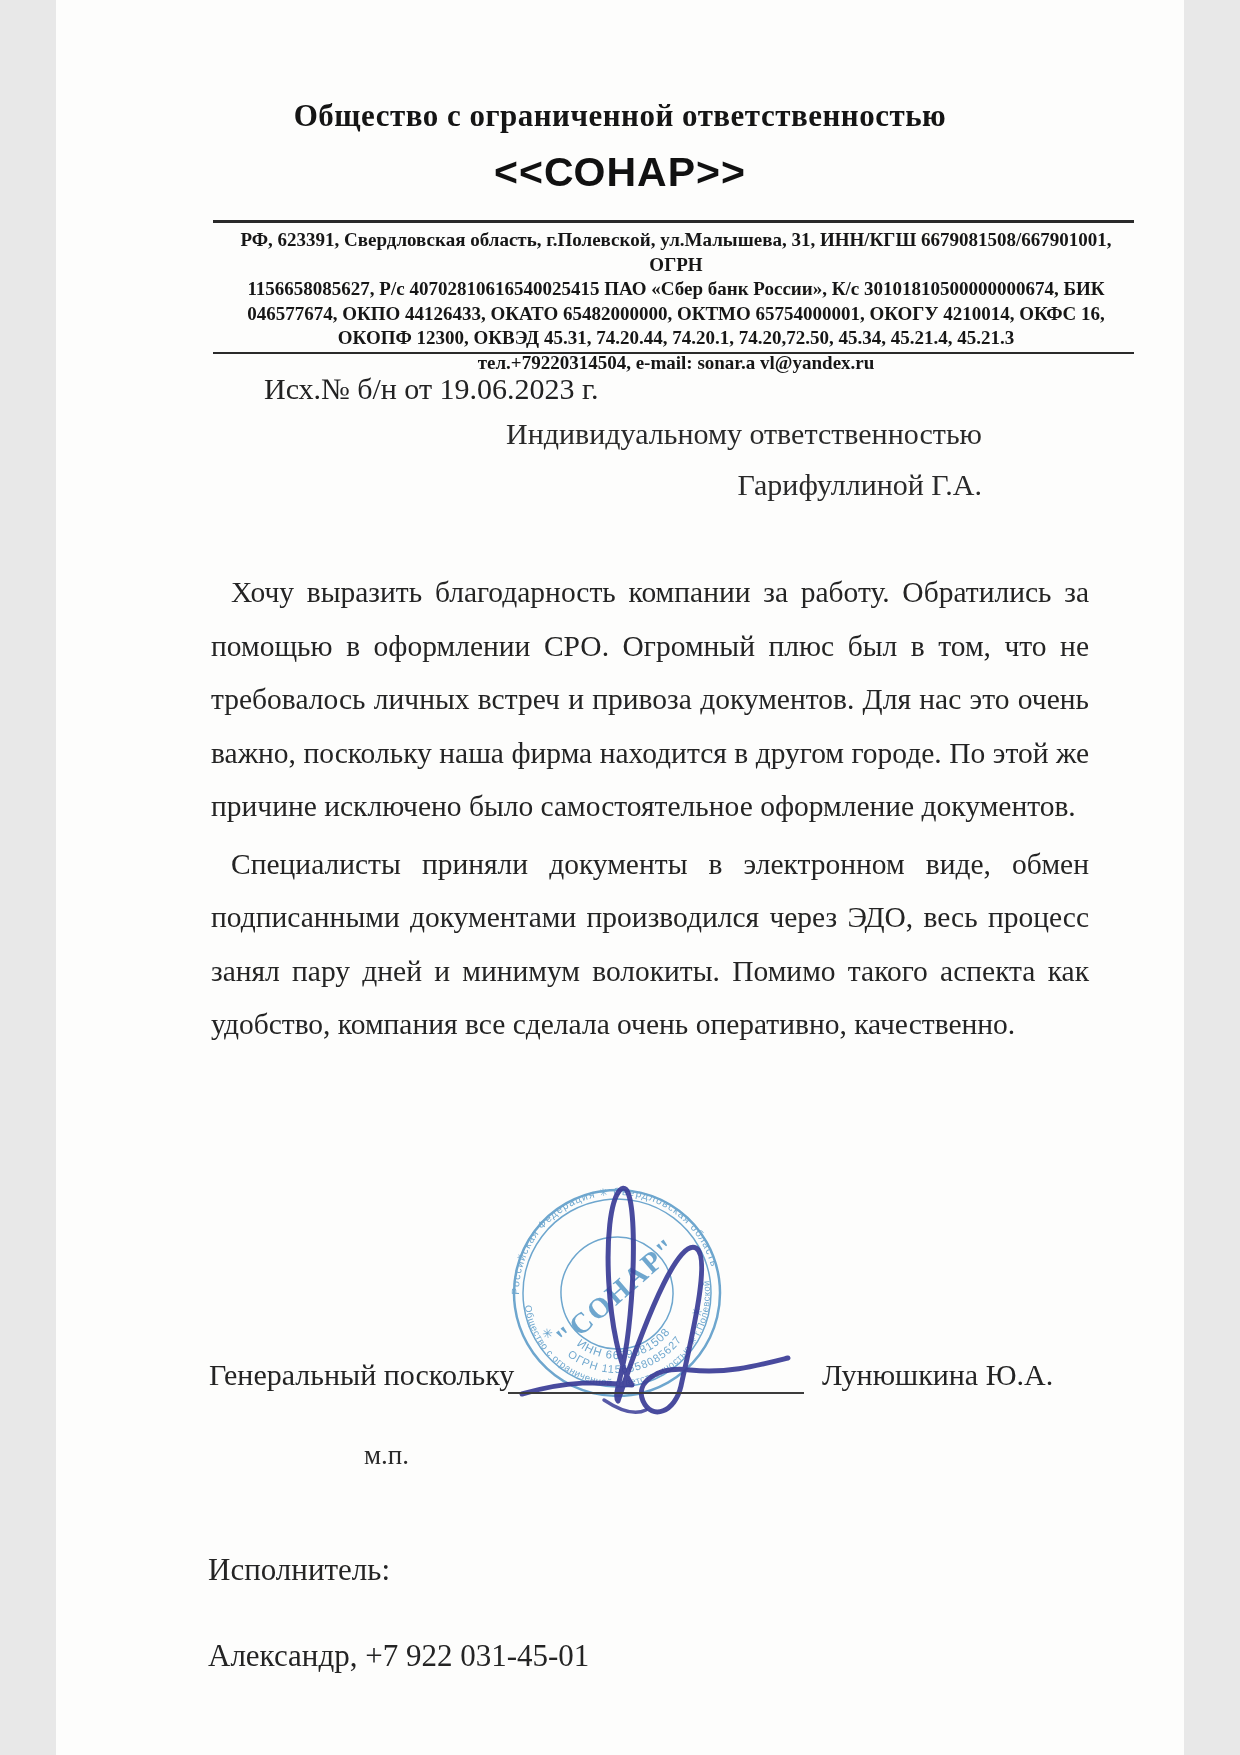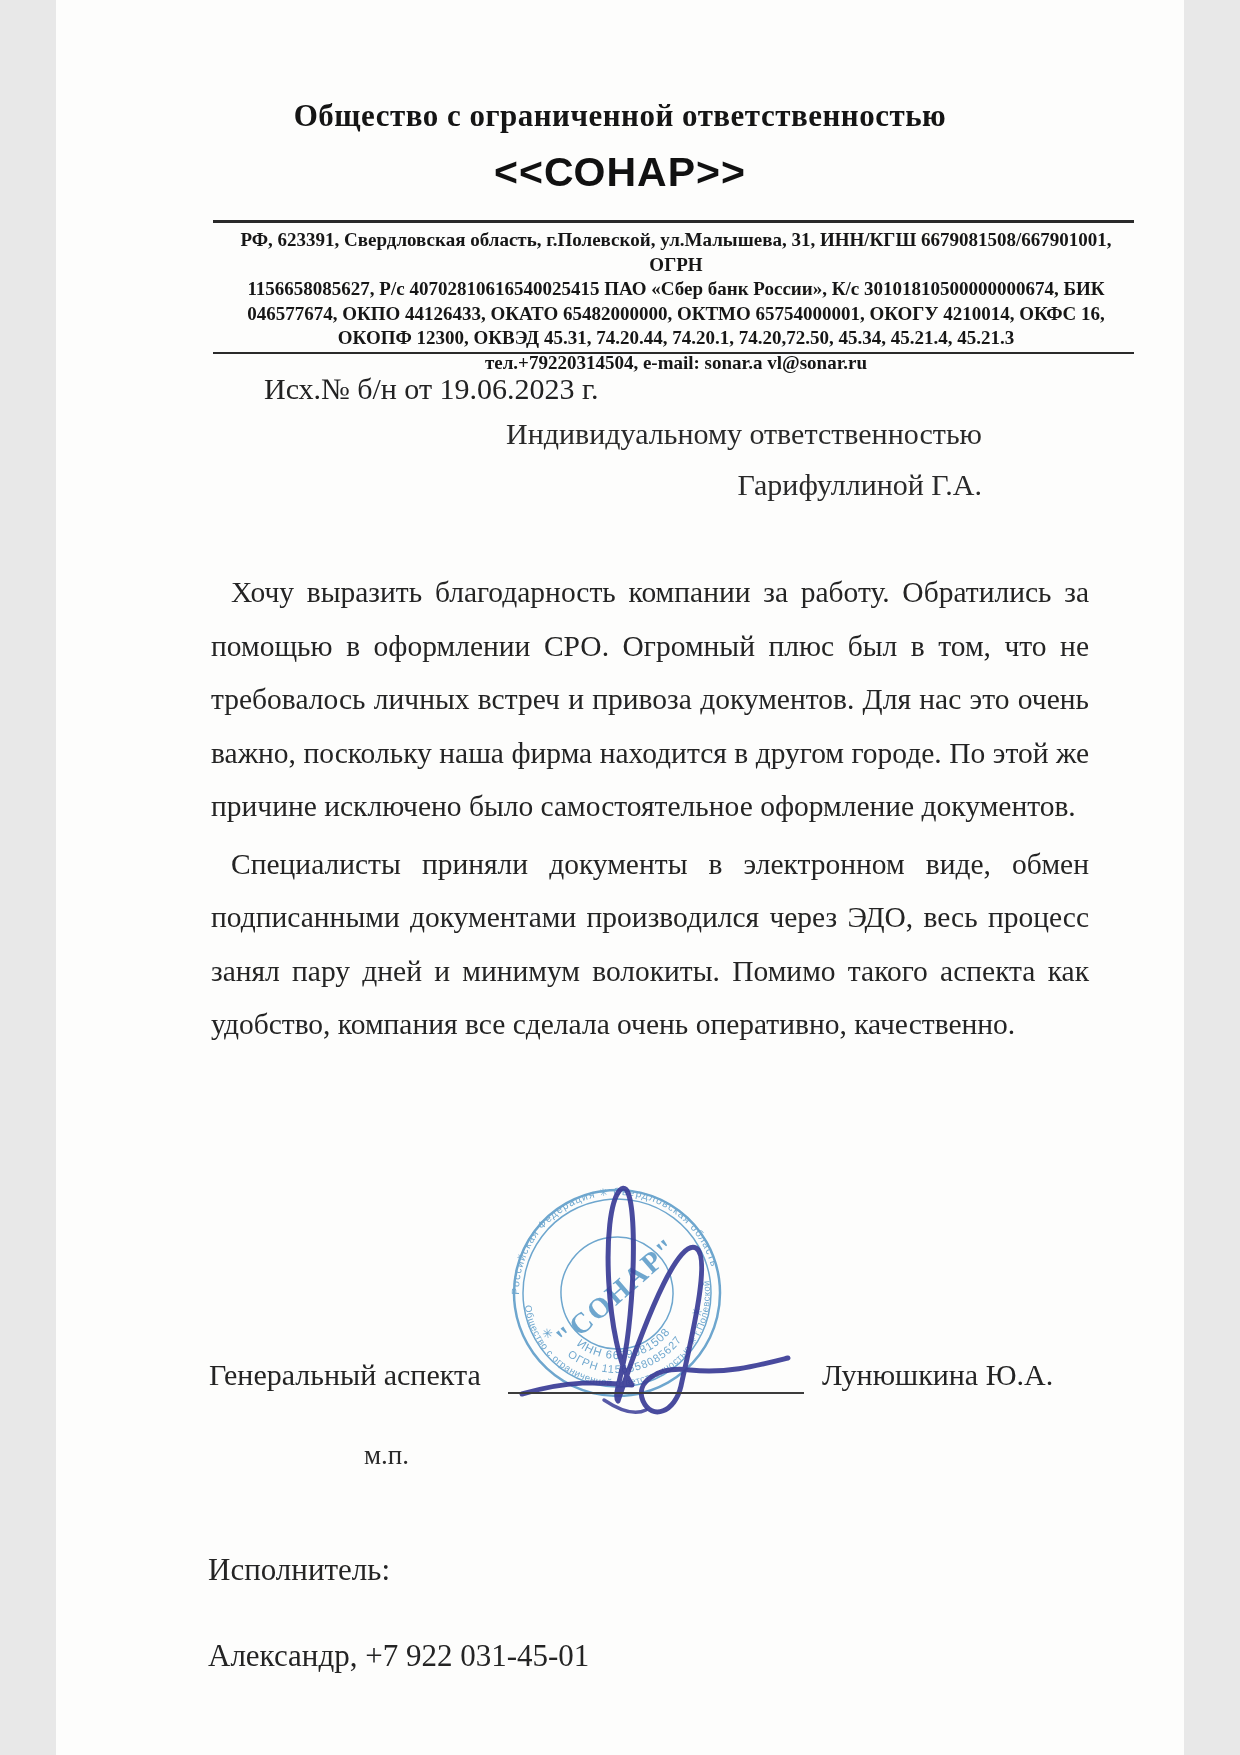--- a/index.html
+++ b/index.html
@@ -70,21 +70,21 @@
 <div class="page">
 
   <div class="org-type">Общество с ограниченной ответственностью</div>
   <div class="org-name">&lt;&lt;СОНАР&gt;&gt;</div>
   <div class="rule rule-top"></div>
   <div class="details">
     <div>РФ, 623391, Свердловская область, г.Полевской, ул.Малышева, 31, ИНН/КГШ 6679081508/667901001, ОГРН</div>
     <div>1156658085627, Р/с 40702810616540025415 ПАО «Сбер банк России», К/с 30101810500000000674, БИК</div>
     <div>046577674, ОКПО 44126433, ОКАТО 65482000000, ОКТМО 65754000001, ОКОГУ 4210014, ОКФС 16,</div>
     <div>ОКОПФ 12300, ОКВЭД 45.31, 74.20.44, 74.20.1, 74.20,72.50, 45.34, 45.21.4, 45.21.3</div>
-    <div>тел.+79220314504, e-mail: sonar.a vl@sonar.ru</div>
+    <div>тел.+79220314504, e-mail: sonar.a vl@yandex.ru</div>
   </div>
   <div class="rule rule-bottom"></div>
 
   <div class="reference">Исх.№ б/н от 19.06.2023 г.</div>
 
   <div class="recipient">
     <div>Индивидуальному ответственностью</div>
     <div>Гарифуллиной Г.А.</div>
   </div>
 
@@ -129,21 +129,21 @@
       C 136 240, 130 254, 134 259
       C 168 158, 196 98, 212 106
       C 228 115, 206 202, 197 244
       C 191 270, 168 279, 159 259
       C 151 241, 172 224, 206 228
       C 242 232, 272 224, 304 216"></path>
     <path stroke-width="3.5" opacity="0.85" d="
       M 120 258 C 135 268, 150 274, 162 268"></path>
   </svg>
 
-  <div class="sig-title">Генеральный аспекта</div>
+  <div class="sig-title">Генеральный поскольку</div>
   <div class="sig-underline"></div>
   <div class="sig-name">Лунюшкина Ю.А.</div>
   <div class="stamp-note">м.п.</div>
 
   <div class="exec-label">Исполнитель:</div>
   <div class="exec-contact">Александр, +7 922 031-45-01</div>
 
 </div>
 
 </body></html>

